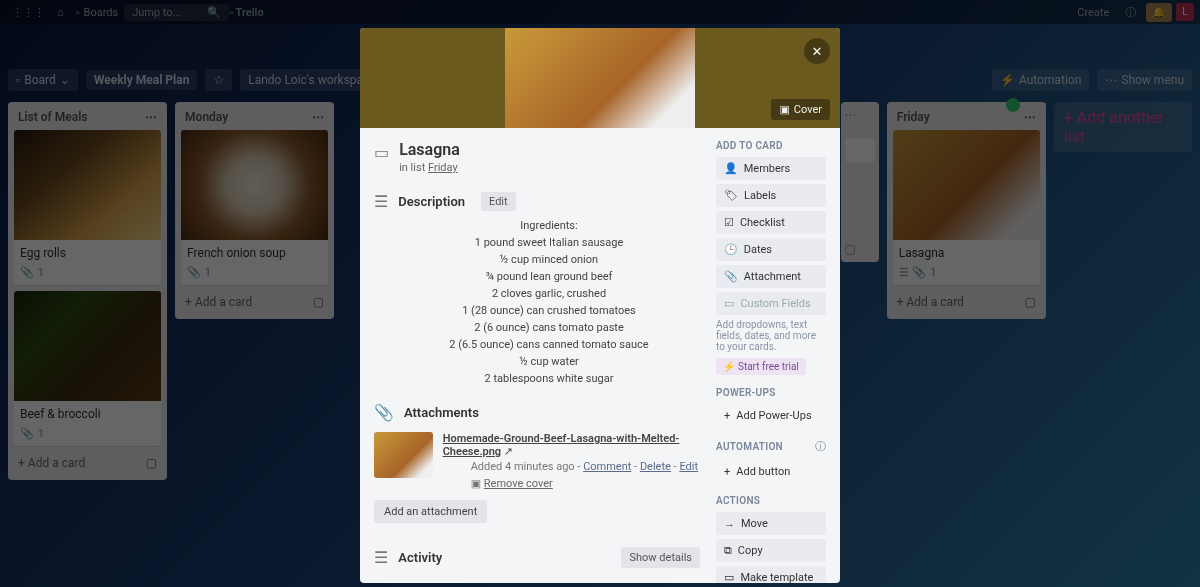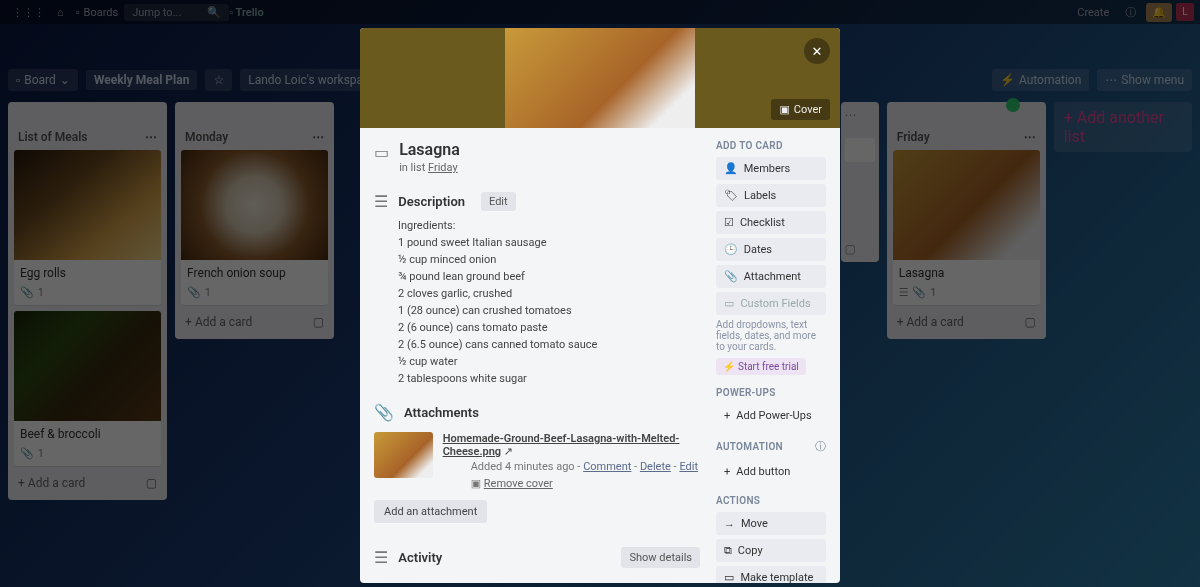--- a/index.html
+++ b/index.html
@@ -15,21 +15,21 @@
 
 
 .boardbar { margin-top: 42px; height: 28px; display: flex; align-items: center; padding: 0 8px; gap: 8px; font-size: 12px; color: #cde; }
 .boardbar .chip { background: rgba(255,255,255,0.12); padding: 4px 8px; border-radius: 3px; display: flex; align-items: center; gap: 4px; }
 .boardbar .title { font-weight: 700; font-size: 12px; background: rgba(255,255,255,0.12); padding: 3px 8px; border-radius: 3px; }
 .boardbar .spacer { flex: 1; }
 
 
 .board { display: flex; gap: 8px; padding: 8px; align-items: flex-start; }
 .list { background: #ebecf0; border-radius: 4px; width: 168px; padding: 6px; font-size: 12px; color: #333; }
-.list-header { display: flex; justify-content: space-between; align-items: flex-start; font-weight: 600; color: #555; padding: 2px 4px 6px; margin-top: 20px; }
+.list-header { display: flex; justify-content: space-between; align-items: flex-start; font-weight: 600; color: #555; padding: 2px 4px 6px; }
 .card { background: #ffffff; border-radius: 3px; margin-bottom: 6px; overflow: hidden; box-shadow: 0 1px 0 rgba(0,0,0,0.1); }
 .card-img { width: 100%; height: 110px; background: #777; }
 .card-body { padding: 6px; }
 .card-meta { display: flex; gap: 4px; color: #888; font-size: 11px; padding: 0 6px 6px; }
 .add-card { color: #666; padding: 4px; display: flex; justify-content: space-between; align-items: center; }
 .add-list { color: #ec4899; background: rgba(255,255,255,0.12); padding: 6px 10px; border-radius: 4px; font-size: 16px; }
 
 
 .overlay { position: absolute; inset: 0; background: rgba(0,0,0,0.6); display: flex; justify-content: center; align-items: flex-start; }
 .modal { width: 480px; background: #f4f5f7; border-radius: 4px; margin-top: 28px; position: relative; max-height: 555px; overflow: hidden; }
@@ -47,21 +47,21 @@
 .inlist { font-size: 11px; color:#666; margin-top: 2px; }
 .inlist a { text-decoration: underline; color:#666; }
 
 .section { margin-top: 18px; }
 .section-header { display:flex; align-items:center; gap:10px; }
 .section-header .ic { color:#777; }
 .section-title { font-weight:600; font-size:13px; color:#333; }
 .edit-pill { background:#e2e4e9; padding:3px 8px; border-radius:3px; font-size:11px; color:#555; margin-left:6px; }
 
 .desc-body { margin:8px 0 0 24px; font-size:11px; color:#444; }
-.desc-body p { margin-bottom: 4px; }
+.desc-body p { margin-bottom: 4px; text-align: center; }
 
 .attachment-row { display:flex; gap:10px; margin:10px 0 0 0; }
 .attach-thumb { width:70px; height:46px; background: linear-gradient(135deg,#c89a3a,#a86428 60%,#eee 85%); border-radius:3px; }
 .attach-info { font-size:11px; color:#444; }
 .attach-name { font-weight:600; text-decoration: underline; }
 .attach-sub { color:#777; margin-top:2px;margin-left:28px; }
 .attach-sub a { color:#5b6b8b; text-decoration: underline; }
 .remove-cover { text-decoration: underline; color:#666; }
 .add-attach { display:inline-block; margin:10px 0 0 0; background:#e2e4e9; padding:5px 10px; border-radius:3px; font-size:11px; color:#444; }
 

